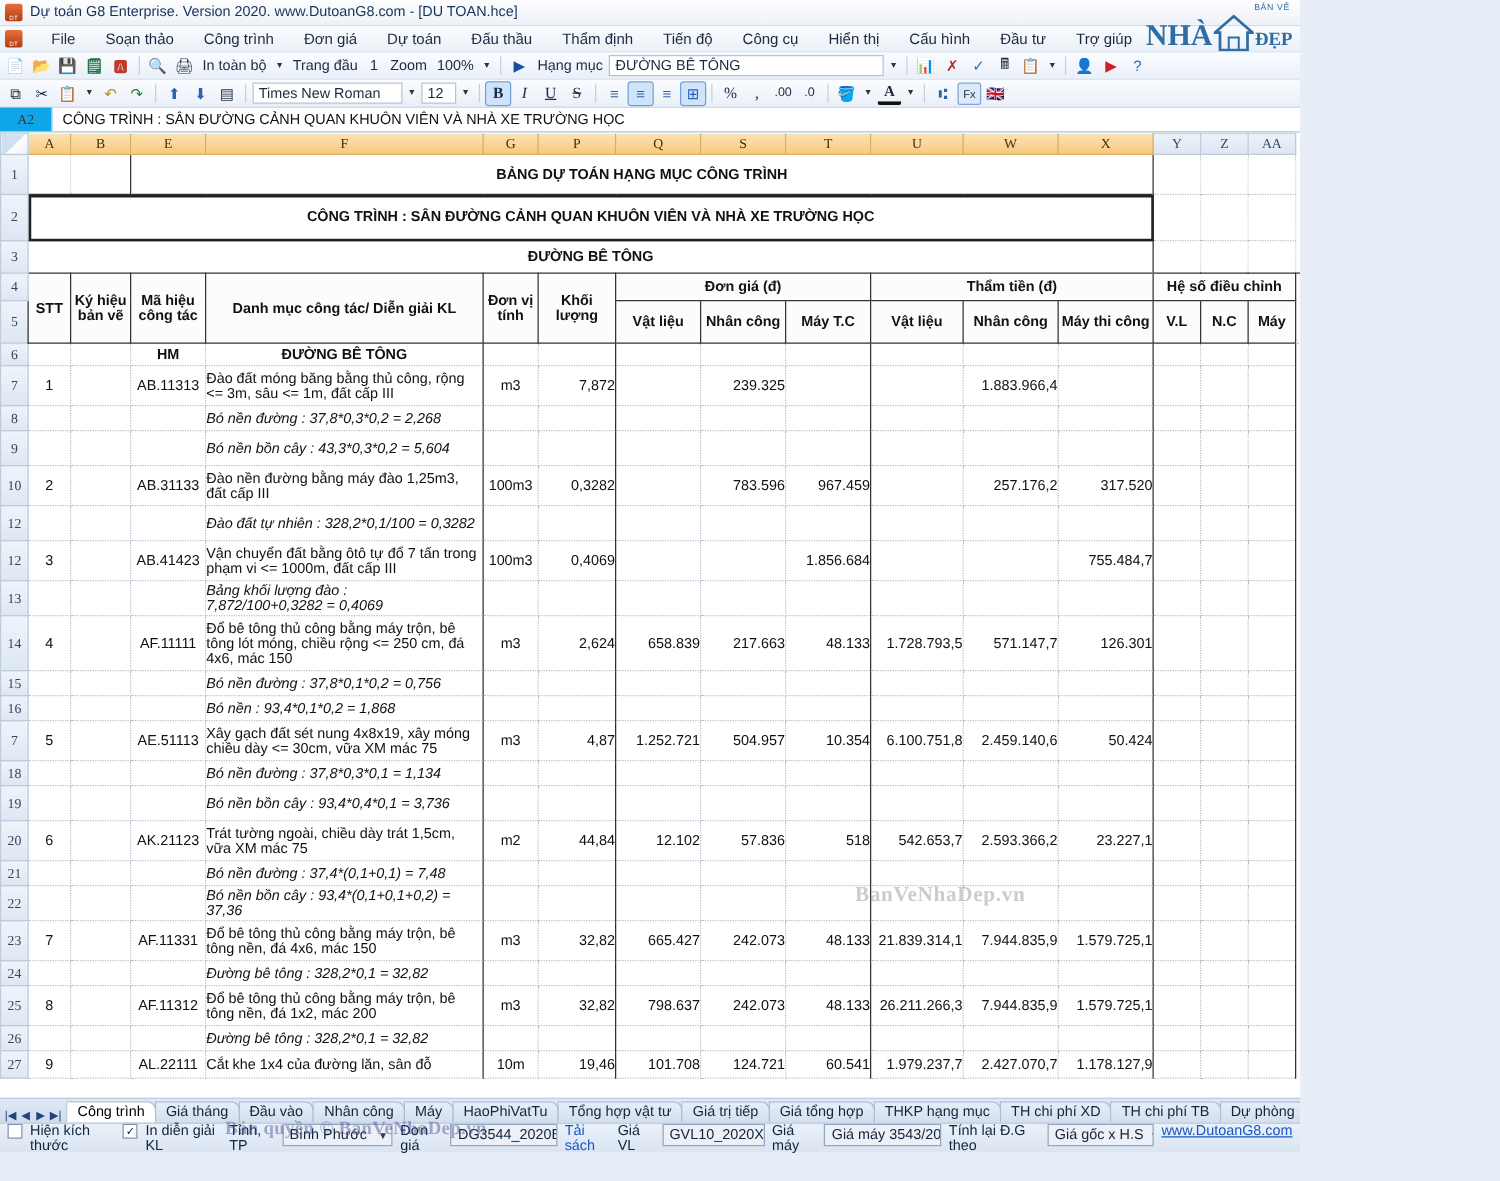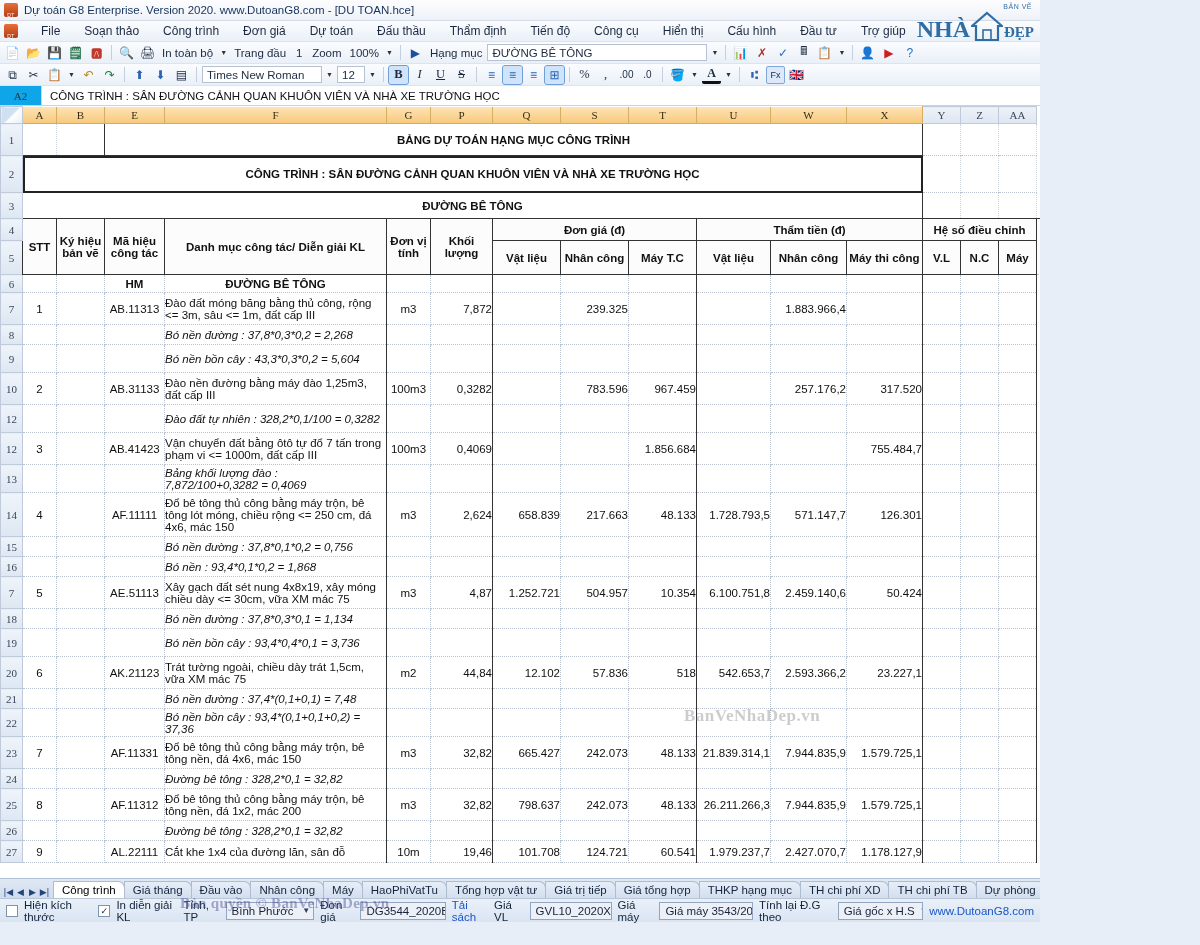--- a/index.html
+++ b/index.html
@@ -175,36 +175,36 @@
     height: 17px; padding: 0 8px; display: flex; align-items: center;
     font-size: 11.5px; color: #14253f; white-space: nowrap;
     background: linear-gradient(#e6eef8,#d3deee);
     border: 1px solid #aebcd0; border-bottom: none;
     border-radius: 0 7px 0 0; margin-right: -1px;
   }
   .tab.active { background: #fff; font-weight: normal; color: #000; }
 
   
   .statusbar {
-    height: 24px; display: flex; align-items: center; gap: 6px;
+    height: 24px; display: flex; align-items: flex-start; gap: 6px;
     padding: 0 6px; background: linear-gradient(#e9f0f9,#dae5f2);
     border-top: 1px solid #b9c6d8; font-size: 11.5px; color: #13243c;
   }
   .chk { width: 12px; height: 12px; border: 1px solid #7f93ad;
          background: #fff; display: inline-flex; align-items: center;
          justify-content: center; font-size: 9px; color: #13243c; flex: none; }
   .sb-combo {
     height: 18px; min-width: 60px; border: 1px solid #93a6bf;
     background: #edf1f7; display: inline-flex; align-items: center;
     justify-content: space-between; padding: 0 3px 0 5px;
     font-size: 11.5px; white-space: nowrap; overflow: hidden;
   }
   .sb-combo .car { font-size: 8px; color: #29405f; margin-left: 5px; }
   .link { color: #1956c8; }
-  .link2 { color: #1956c8; }
+  .link2 { color: #1956c8; text-decoration: underline; }
   .foot { height: 10px; background: #e8eef7; }
 </style>
 </head>
 <body>
 
 <div id="app">
 
   <div class="titlebar">
     <span class="app-icon"></span>
     <span>Dự toán G8 Enterprise. Version 2020.   www.DutoanG8.com  - [DU TOAN.hce]</span>

